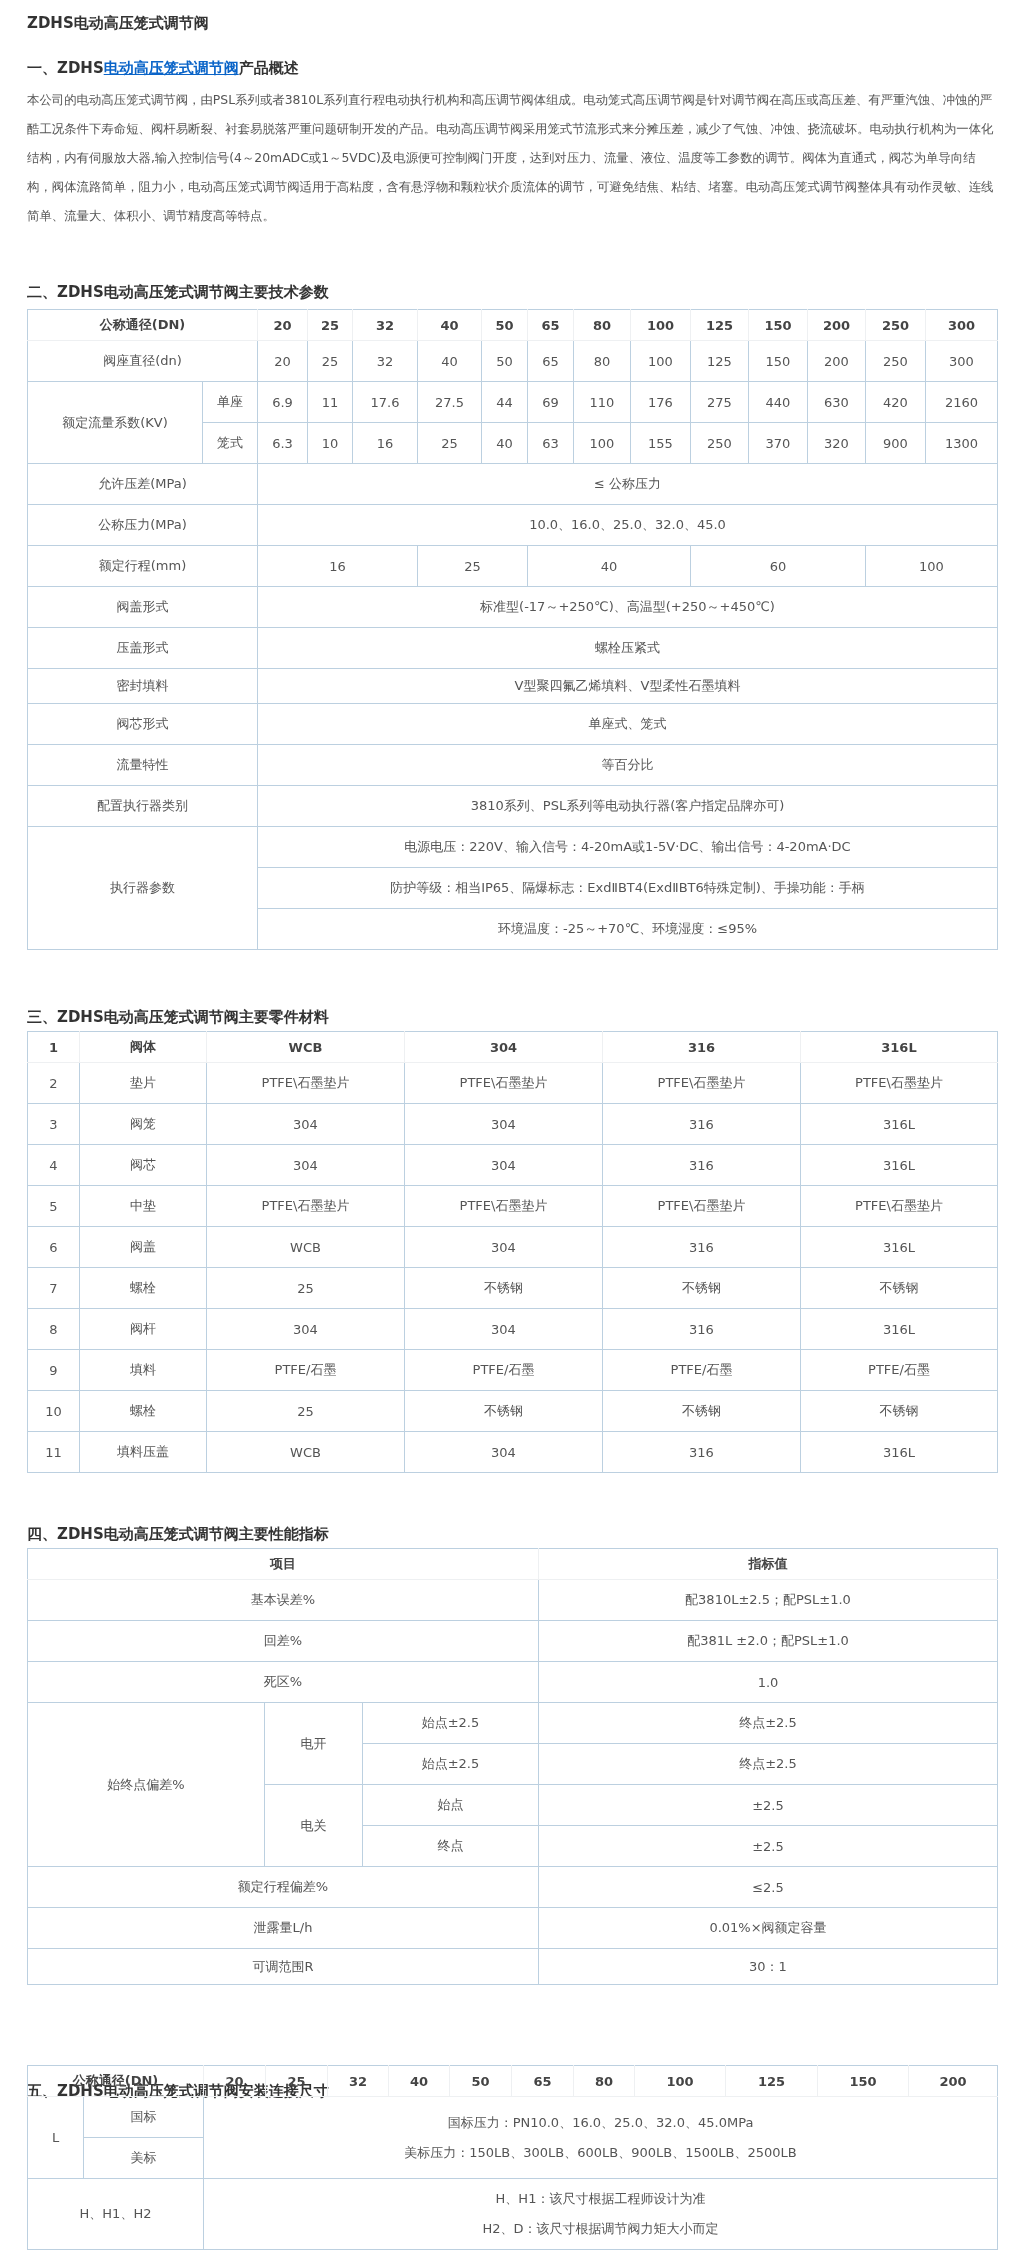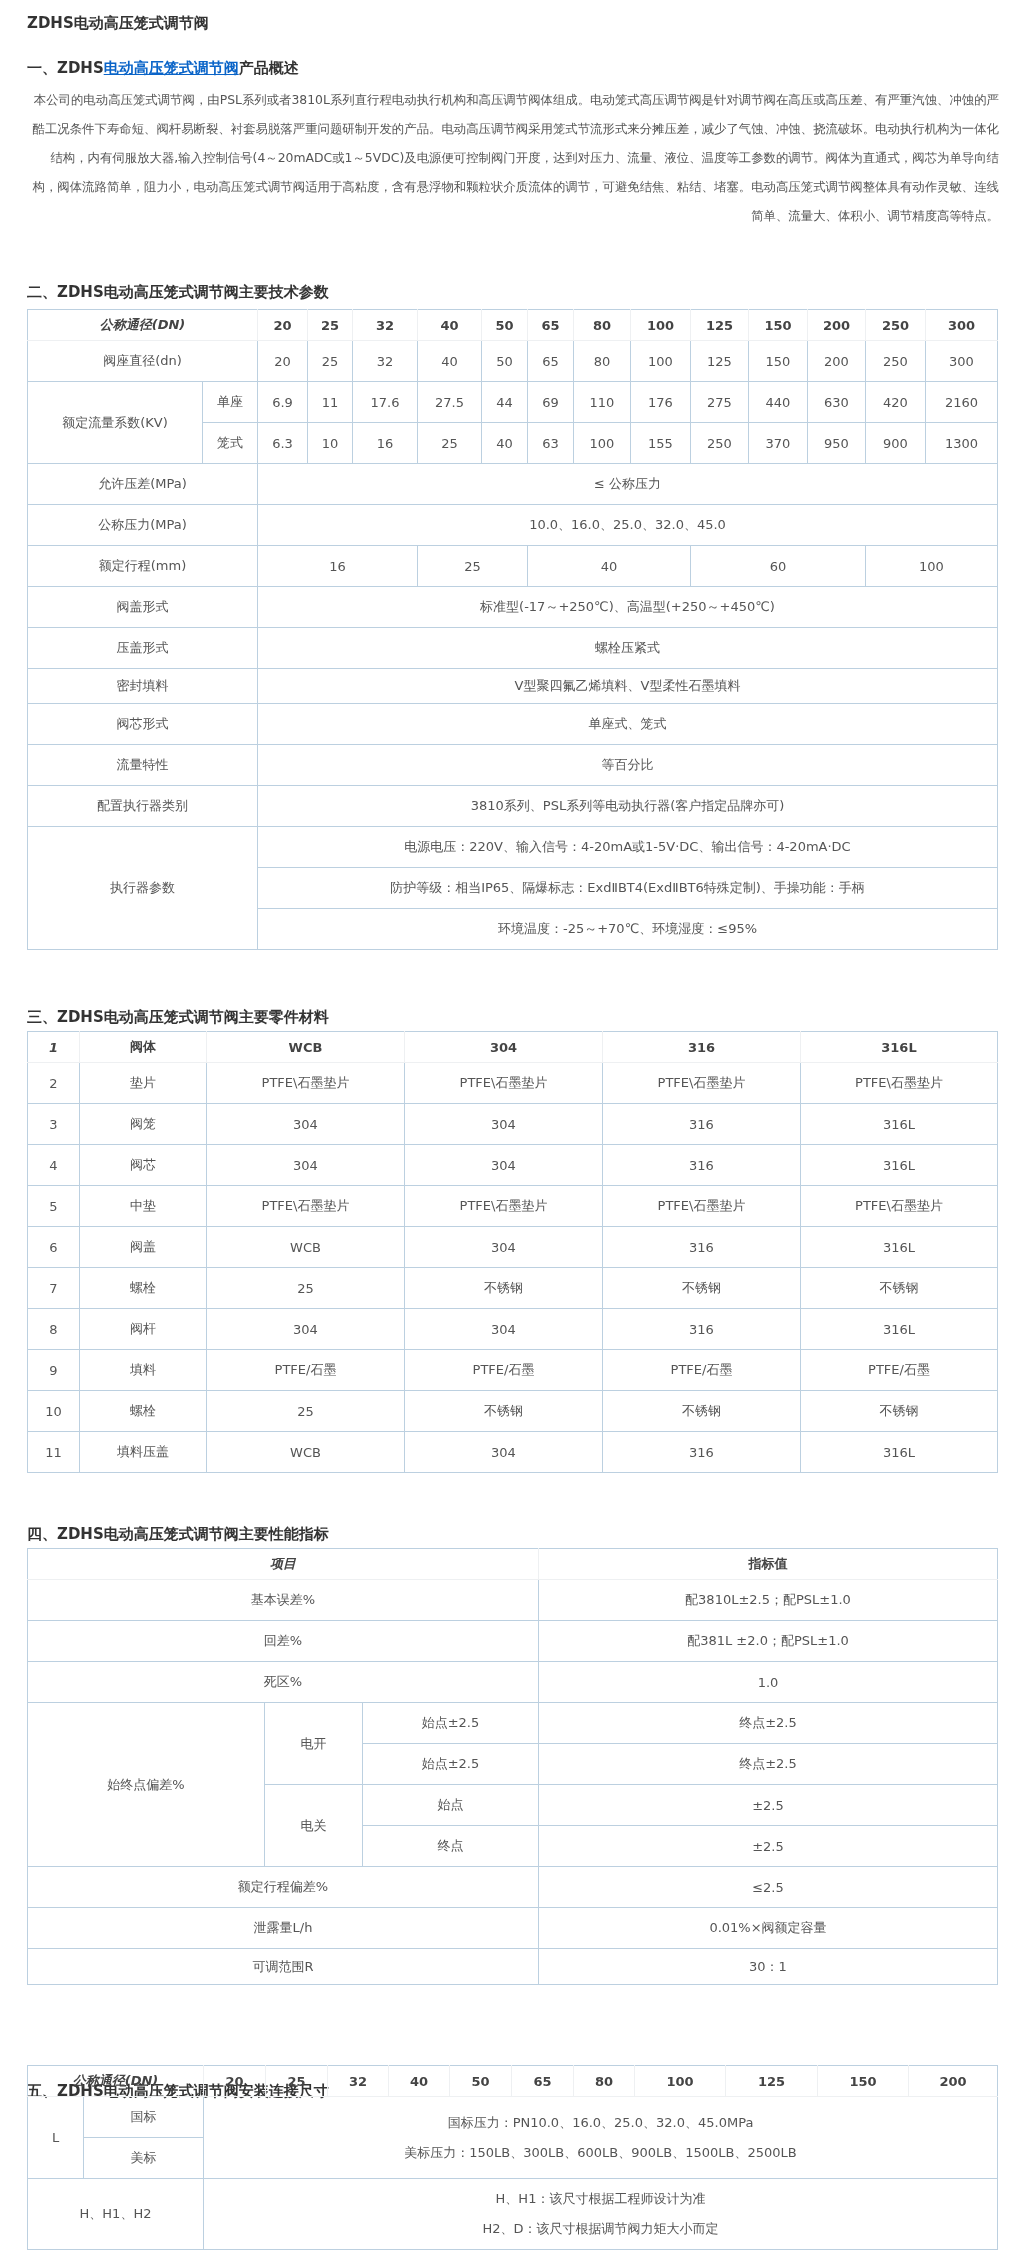--- a/index.html
+++ b/index.html
@@ -1,25 +1,25 @@
 <!DOCTYPE html>
 <html><head>
 <meta charset="utf-8">
 <style>
   html,body{margin:0;padding:0;background:#fff;}
   body{width:1019px;height:2259px;position:relative;overflow:hidden;font-family:"DejaVu Sans","Liberation Sans",sans-serif;color:#555;}
-  .abs{position:absolute;text-align:right;}
+  .abs{position:absolute;}
   .title{left:27px;top:13px;font-size:15px;font-weight:bold;color:#333;line-height:20px;white-space:nowrap;}
   .h2{left:27px;font-size:15px;font-weight:bold;color:#333;line-height:20px;white-space:nowrap;}
   .h2 a{color:#0a64c8;text-decoration:underline;}
   .para{left:27px;top:85px;width:972px;font-size:12.4px;line-height:29px;color:#555;}
   table{position:absolute;left:27px;border-collapse:collapse;table-layout:fixed;font-size:13px;color:#555;}
   td{border:1px solid #bcd0e0;text-align:center;vertical-align:middle;padding:0;overflow:hidden;white-space:nowrap;}
   tr.hd td{font-weight:bold;color:#444;border-top-color:#bcd0e0;border-left-color:#eef0f2;border-right-color:#eef0f2;border-bottom-color:#eef0f2;}
-  tr.hd td:first-child{border-left-color:#bcd0e0;font-style:italic;}
+  tr.hd td:first-child{border-left-color:#bcd0e0;}
   tr.hd td:last-child{border-right-color:#bcd0e0;}
   .t5 td{font-size:13px;}
   .stack div{line-height:30px;}
 </style>
 </head>
 <body>
 
 <div class="abs title">ZDHS电动高压笼式调节阀</div>
 
 <div class="abs h2" style="top:58px;">
@@ -101,21 +101,21 @@
     <td>6.3</td>
         <td>10</td>
         <td>16</td>
         <td>25</td>
         <td>40</td>
         <td>63</td>
         <td>100</td>
         <td>155</td>
         <td>250</td>
         <td>370</td>
-        <td>950</td>
+        <td>320</td>
         <td>900</td>
         <td>1300</td>
   </tr>
   <tr style="height:41px">
     <td colspan="2">允许压差(MPa)</td>
     <td colspan="13">≤ 公称压力</td>
   </tr>
   <tr style="height:41px">
     <td colspan="2">公称压力(MPa)</td>
     <td colspan="13">10.0、16.0、25.0、32.0、45.0</td>

